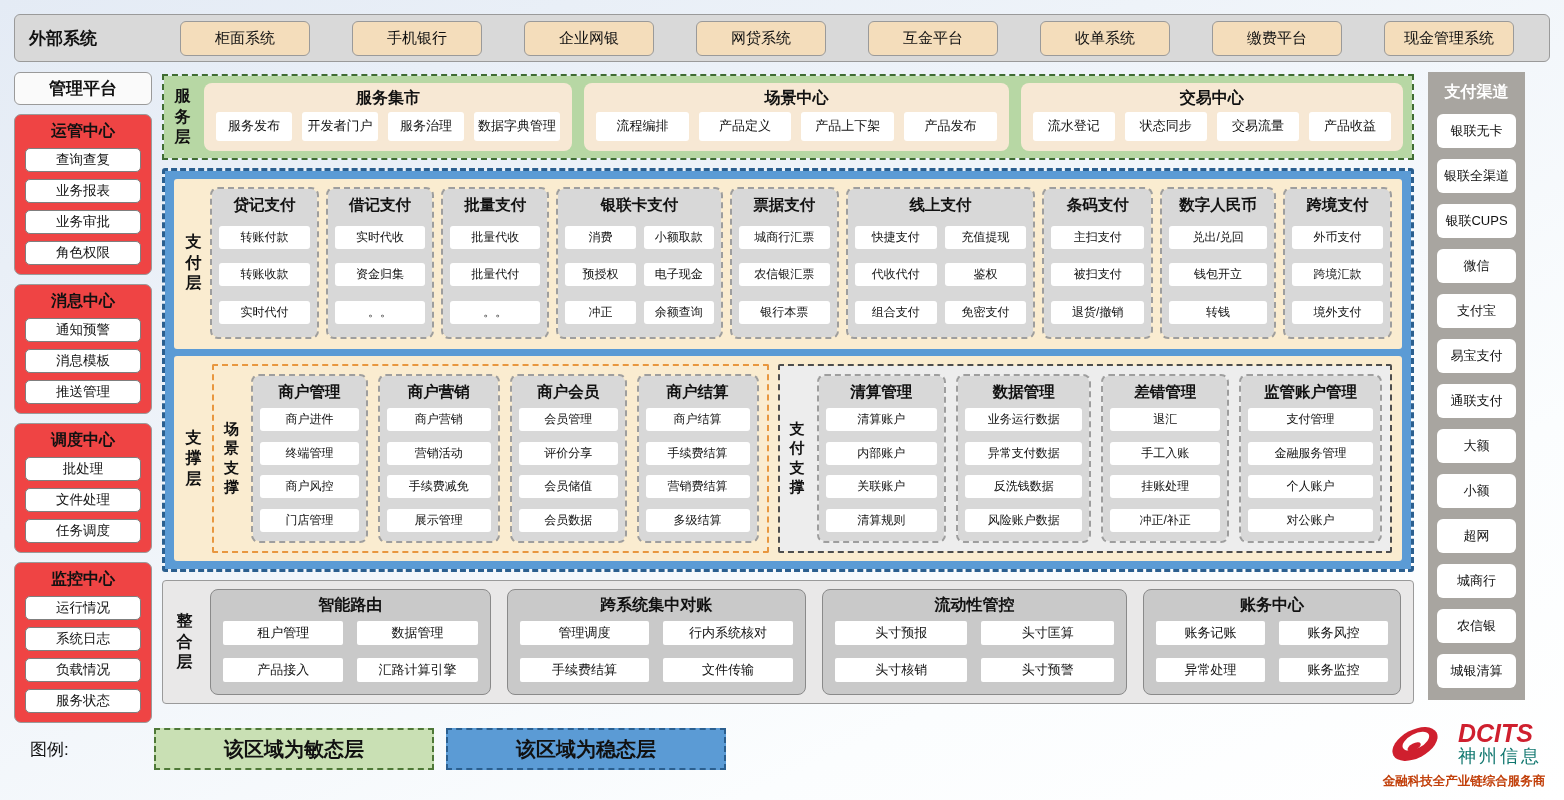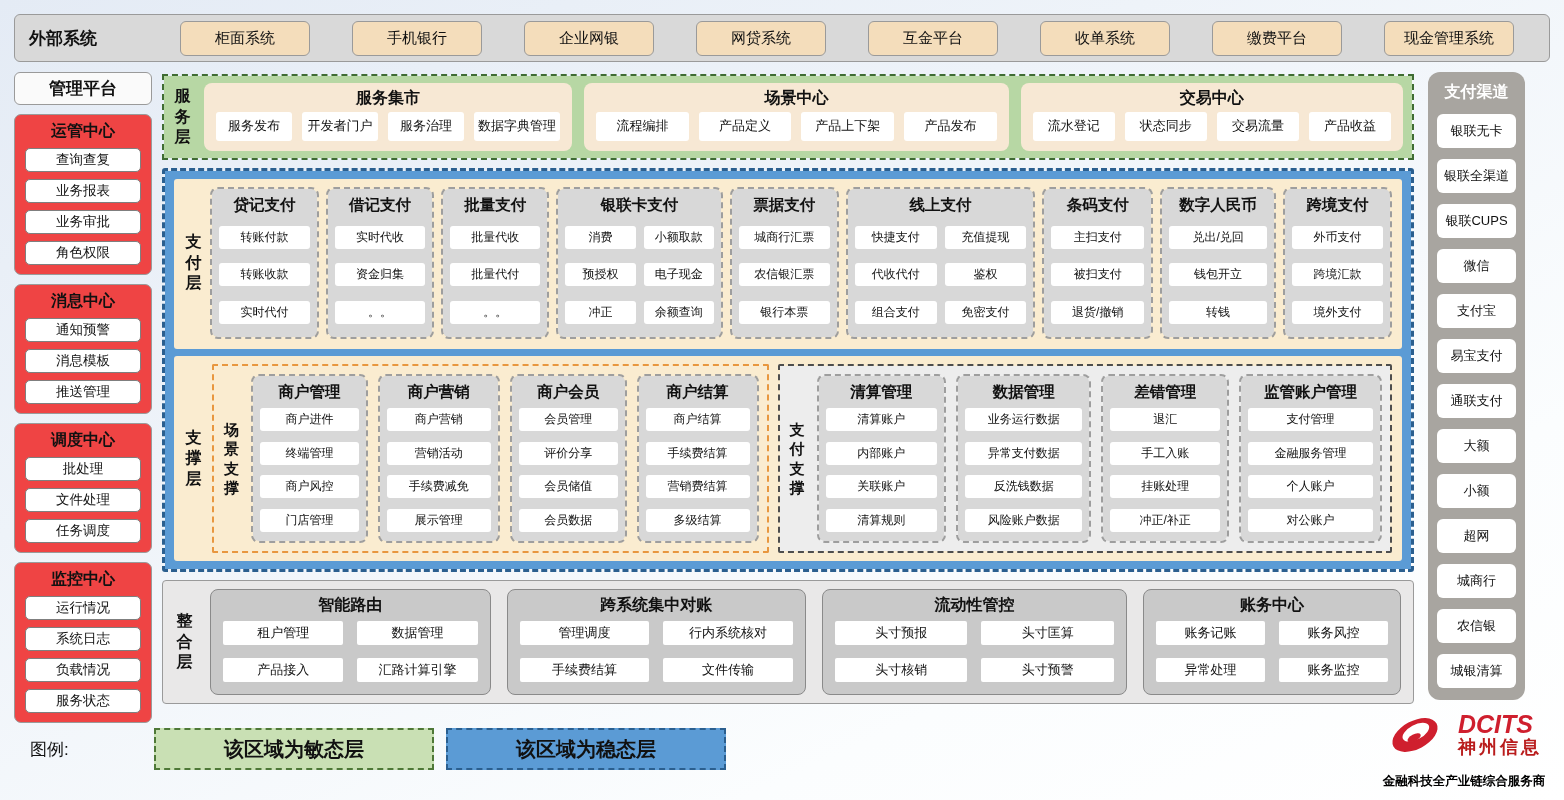--- a/index.html
+++ b/index.html
@@ -7,21 +7,21 @@
     position:relative;width:1564px;height:800px;overflow:hidden;
     background:linear-gradient(155deg,#e4ebf5 0%,#eef3f9 35%,#fbfdfe 75%,#ffffff 100%);
     font-family:"Liberation Sans","DejaVu Sans",sans-serif;color:#111;
   }
   
   .btn{background:#fff;border-radius:3px;font-size:12px;line-height:1.25;
        display:flex;align-items:center;justify-content:center;text-align:center;
        padding:4px 2px;white-space:nowrap;}
   .gtitle{font-weight:700;text-align:center;}
   .vlabel{align-self:center;font-weight:700;text-align:center;word-break:break-all;
-          line-height:1.28;width:19px;font-size:16px;}
+          line-height:1.28;width:19px;font-size:16px;font-family:Liberation Serif, serif;}
   
   .top-bar{position:absolute;left:14px;top:14px;width:1536px;height:48px;
     background:#d9d9d9;border:1px solid #9a9a9a;border-radius:6px;
     display:flex;align-items:center;padding:0 14px;box-sizing:border-box;}
   .top-bar .bar-label{width:130px;font-size:17px;font-weight:700;}
   .top-bar .bar-items{flex:1;display:flex;justify-content:space-around;align-items:center;}
   .tan-btn{background:#f4ddbb;border:1px solid #9a9a9a;border-radius:6px;
     width:128px;height:33px;display:flex;align-items:center;justify-content:center;
     font-size:15px;}
   
@@ -67,40 +67,40 @@
   
   .integration{margin-top:8px;height:124px;background:#e9e8e8;border:1px solid #9a9a9a;
     border-radius:4px;display:flex;padding:8px 12px;gap:16px;box-sizing:border-box;}
   .igroup{background:#c9c9c9;border:1px solid #8a8a8a;border-radius:8px;
     display:flex;flex-direction:column;padding:3px 12px 9px;box-sizing:border-box;}
   .igroup .gtitle{font-size:16px;padding:2px 0;}
   .igroup .gitems{grid-template-columns:1fr 1fr;gap:9px 14px;}
   .igroup .btn{font-size:13px;border-radius:2px;}
   
   .right-sb{position:absolute;left:1428px;top:72px;width:97px;height:628px;
-    background:#a8a5a0;border-radius:12px;display:flex;flex-direction:column;
+    background:#a8a5a0;border-radius:0;display:flex;flex-direction:column;
     padding:10px 9px 12px;gap:11px;box-sizing:border-box;}
   .right-title{color:#fff;font-weight:700;font-size:16px;text-align:center;}
   .chbtn{background:#fff;border-radius:6px;flex:1;display:flex;align-items:center;
     justify-content:center;font-size:13px;}
   
   .legend{position:absolute;left:30px;top:726px;height:46px;display:flex;align-items:center;}
   .legend-label{font-size:17px;width:124px;}
   .lg-box{width:280px;height:42px;display:flex;align-items:center;justify-content:center;
     font-size:20px;font-weight:600;background-clip:padding-box;box-sizing:border-box;}
   .lg-green{background:#c9e0b4;border:2px dashed #4e7837;margin-right:12px;}
   .lg-blue{background:#5b9bd5;border:2px dashed #2b5f8f;}
   
   .logo{position:absolute;right:8px;bottom:10px;width:184px;}
   .logo-top{display:flex;align-items:center;justify-content:center;gap:14px;}
   .logo-swirl{width:58px;height:52px;}
   .logo-brand{color:#cf1f2e;font-weight:800;font-style:italic;font-size:25px;line-height:1;}
-  .logo-name{color:#b91c1c;font-weight:700;font-size:18px;letter-spacing:3px;line-height:1.2;}
-  .logo-tagline{color:#000000;font-weight:700;font-size:12.5px;text-align:center;
-    white-space:nowrap;margin-top:12px;}
+  .logo-name{color:#0f766e;font-weight:400;font-size:18px;letter-spacing:3px;line-height:1.2;}
+  .logo-tagline{color:#c2410c;font-weight:700;font-size:12.5px;text-align:center;
+    white-space:nowrap;margin-top:3px;}
 </style>
 </head>
 <body>
 
 <div class="top-bar">
   <div class="bar-label">外部系统</div>
   <div class="bar-items">
 
   <div class="tan-btn">柜面系统</div>
       <div class="tan-btn">手机银行</div>

